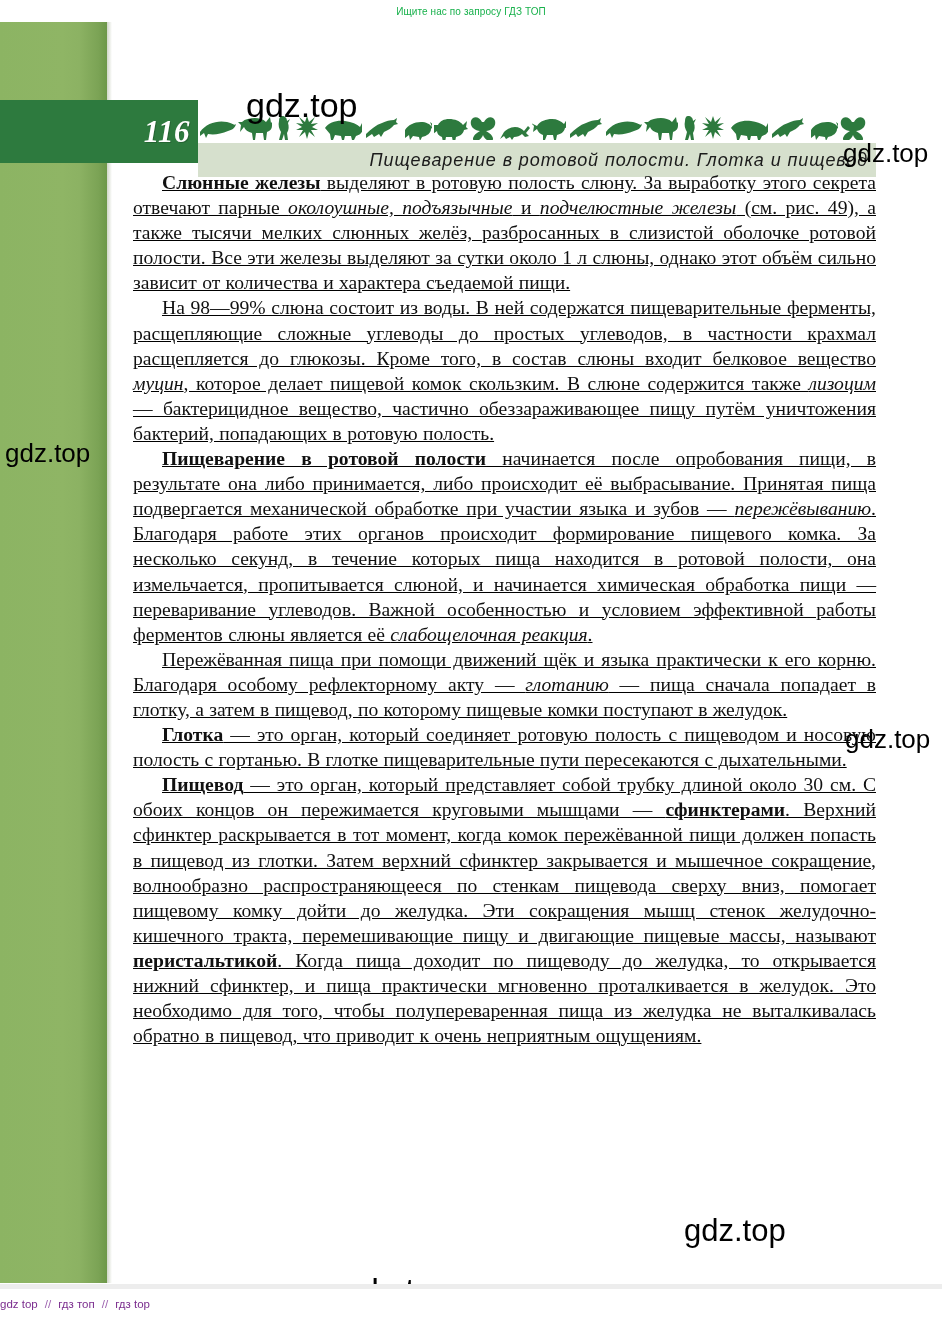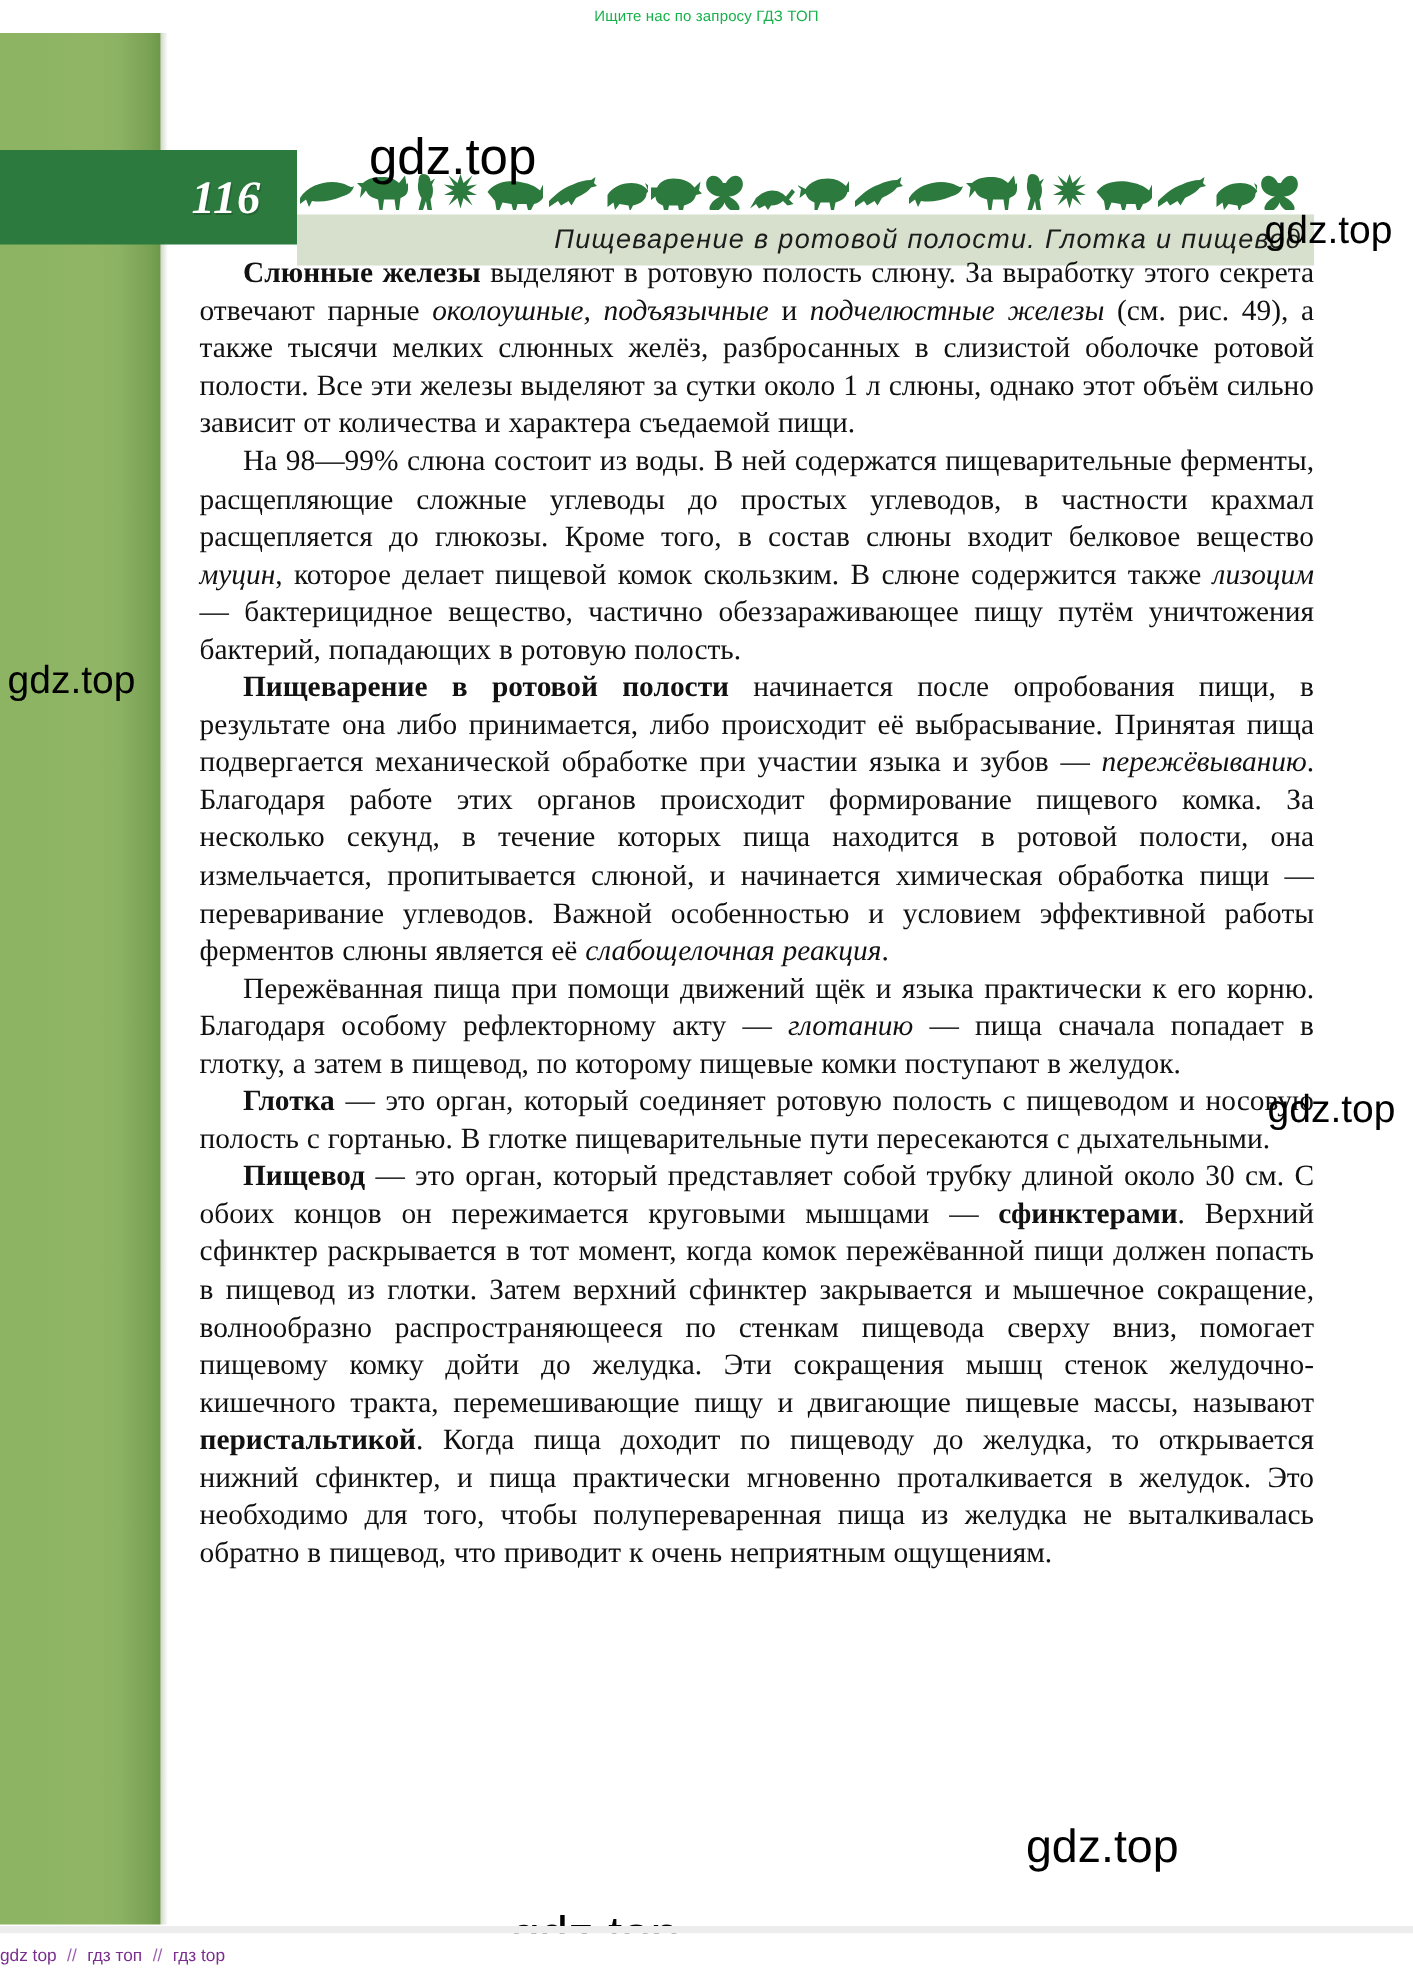--- a/index.html
+++ b/index.html
@@ -56,21 +56,21 @@
 
   
   .page-num-tab {
     position: absolute;
     top: 78px; left: 0;
     width: 198px; height: 63px;
     background: #2d7a3e;
     display: flex;
     align-items: center;
     justify-content: flex-end;
-    padding-right: 24px;
+    padding-right: 8px;
   }
   .page-num-tab .num {
     color: #ffffff;
     font-style: italic;
     font-weight: bold;
     font-size: 31px;
     font-family: "Liberation Serif", serif;
     letter-spacing: .5px;
     text-shadow: 1px 1px 0 rgba(0,0,0,.18);
   }
@@ -111,20 +111,21 @@
     letter-spacing: .9px;
     font-family: "Liberation Sans", sans-serif;
   }
 
   
   .body-col {
     position: absolute;
     top: 148px;
     left: 133px;
     width: 743px;
+    text-decoration: underline;
   }
   p.para {
     margin: 0 0 0 0;
     text-indent: 29px;
     text-align: justify;
     font-size: 19.6px;
     line-height: 25.1px;
     color: #111111;
     font-family: "Liberation Serif", "DejaVu Serif", serif;
     -webkit-hyphens: none;

